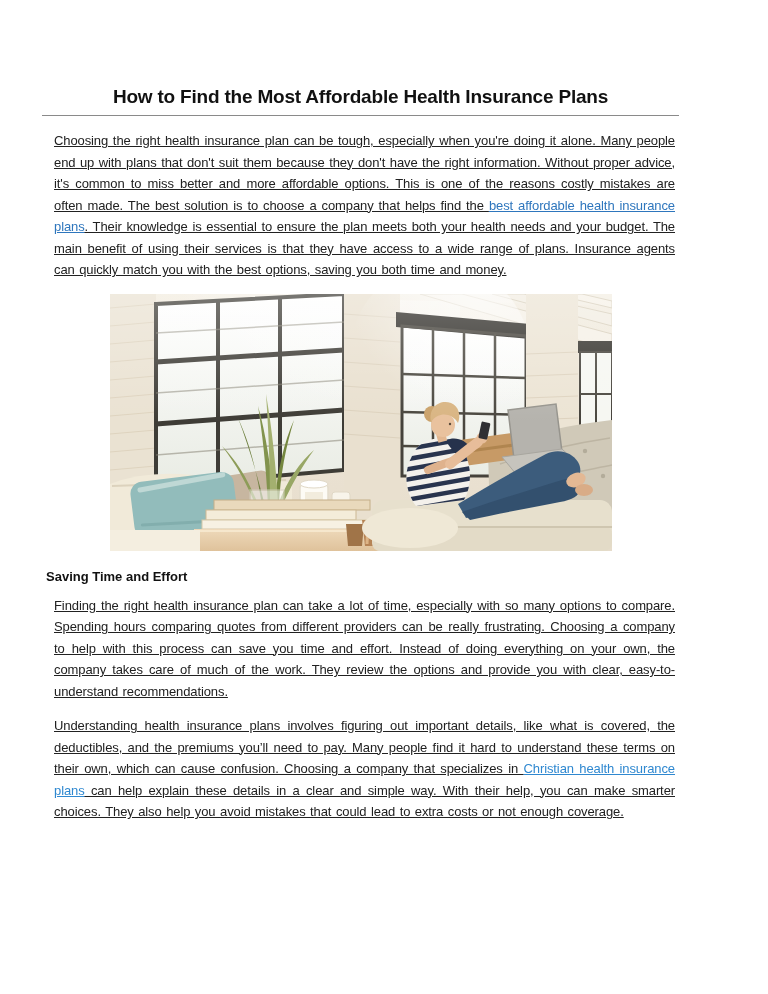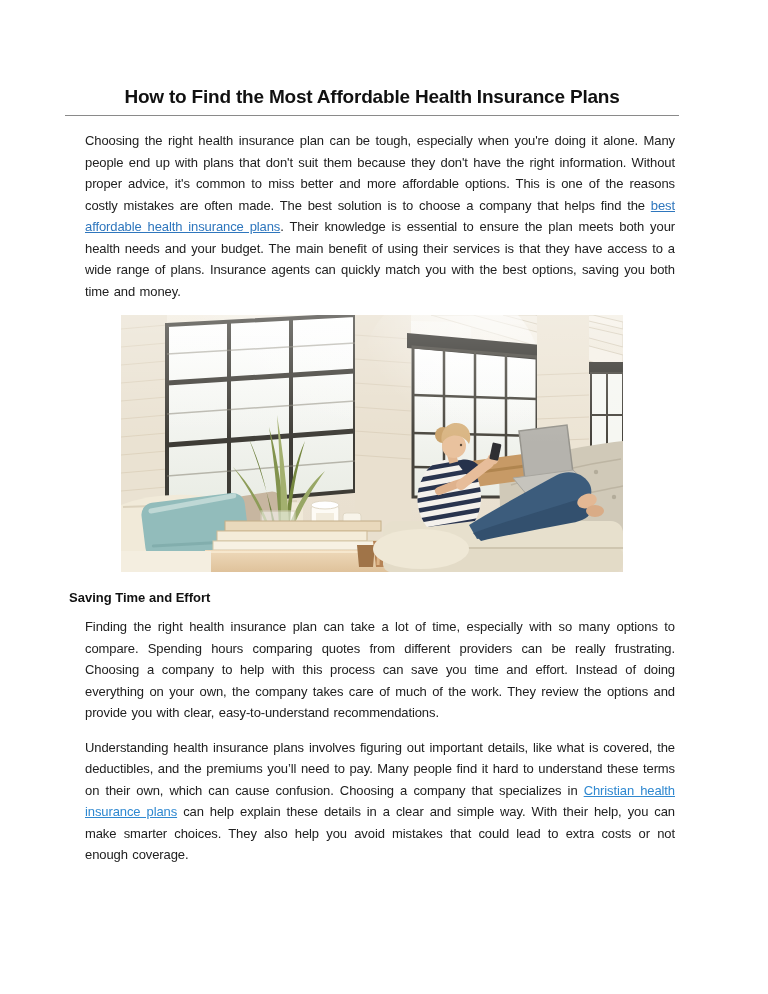--- a/index.html
+++ b/index.html
@@ -1,20 +1,20 @@
 <!DOCTYPE html>
 <html style="--text: #212121; --link-primary: #2e76bd; --link-secondary: #2f88d0; --divider: #8a8a8a;"><head>
 <meta charset="utf-8">
 <style>
   html, body { margin: 0; padding: 0; background: #ffffff; }
   .page {
     width: 768px;
     min-height: 994px;
     box-sizing: border-box;
-    padding: 86px 93px 40px 69px;
+    padding: 86px 93px 40px 46px;
     background: #ffffff;
     font-family: "Liberation Sans", sans-serif;
     color: var(--text, #212121);
   }
   h1.doc-title {
     font-size: 19px;
     line-height: 22px;
     font-weight: 700;
     text-align: center;
     color: #111111;
@@ -24,23 +24,24 @@
   hr.title-rule {
     border: none;
     border-top: 1px solid var(--divider, #8a8a8a);
     margin: 0 -4px 14px -4px;
     height: 0;
   }
   p.body-text {
     font-size: 13px;
     line-height: 21.5px;
     text-align: justify;
-    margin: 0 0 13px 16px;
+    margin: 0 0 13px 8px;
     letter-spacing: -0.1px;
     word-spacing: 1px;
+    text-decoration: underline;
   }
   a.doc-link { text-decoration: underline; cursor: pointer; }
   a.link-1 { color: var(--link-primary, #2e76bd); }
   a.link-2 { color: var(--link-secondary, #2f88d0); }
   figure.photo {
     width: 502px;
     height: 257px;
     margin: 0 auto 18px auto;
     padding: 0;
     overflow: hidden;

